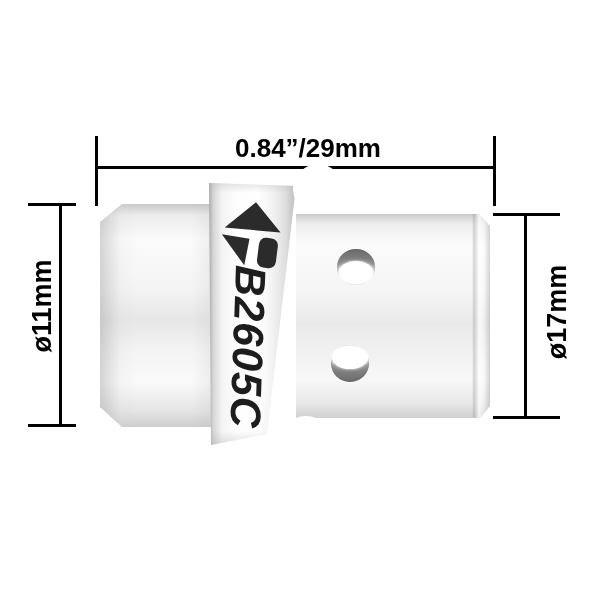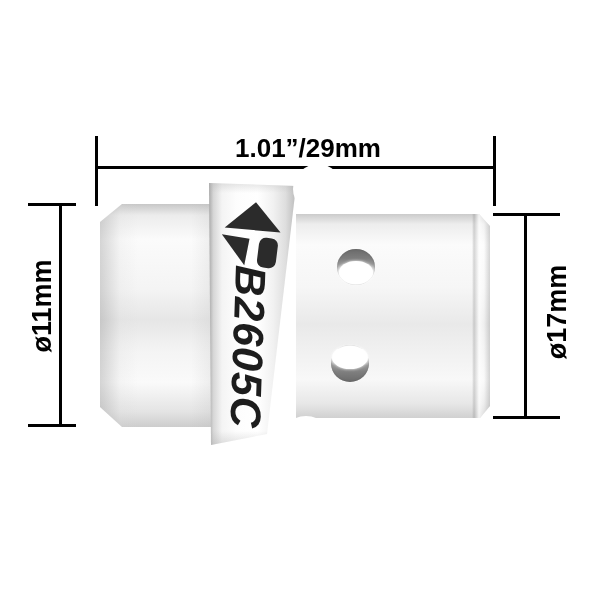--- a/index.html
+++ b/index.html
@@ -80,21 +80,21 @@
     background:#ffffff;box-shadow:0 0 3px rgba(255,255,255,.95);}
 </style>
 </head>
 <body>
 
 <div class="canvas">
 
   <div class="dline ext-top-left"></div>
   <div class="dline ext-top-right"></div>
   <div class="dline dim-top-h"></div>
-  <div class="dim-label top">1.01”/29mm</div>
+  <div class="dim-label top">0.84”/29mm</div>
 
   <div class="dline dim-left-v"></div>
   <div class="dline dim-left-t1"></div>
   <div class="dline dim-left-t2"></div>
   <div class="dim-label left">ø11mm</div>
 
   <div class="dline dim-right-v"></div>
   <div class="dline dim-right-t1"></div>
   <div class="dline dim-right-t2"></div>
   <div class="dim-label right">ø17mm</div>

